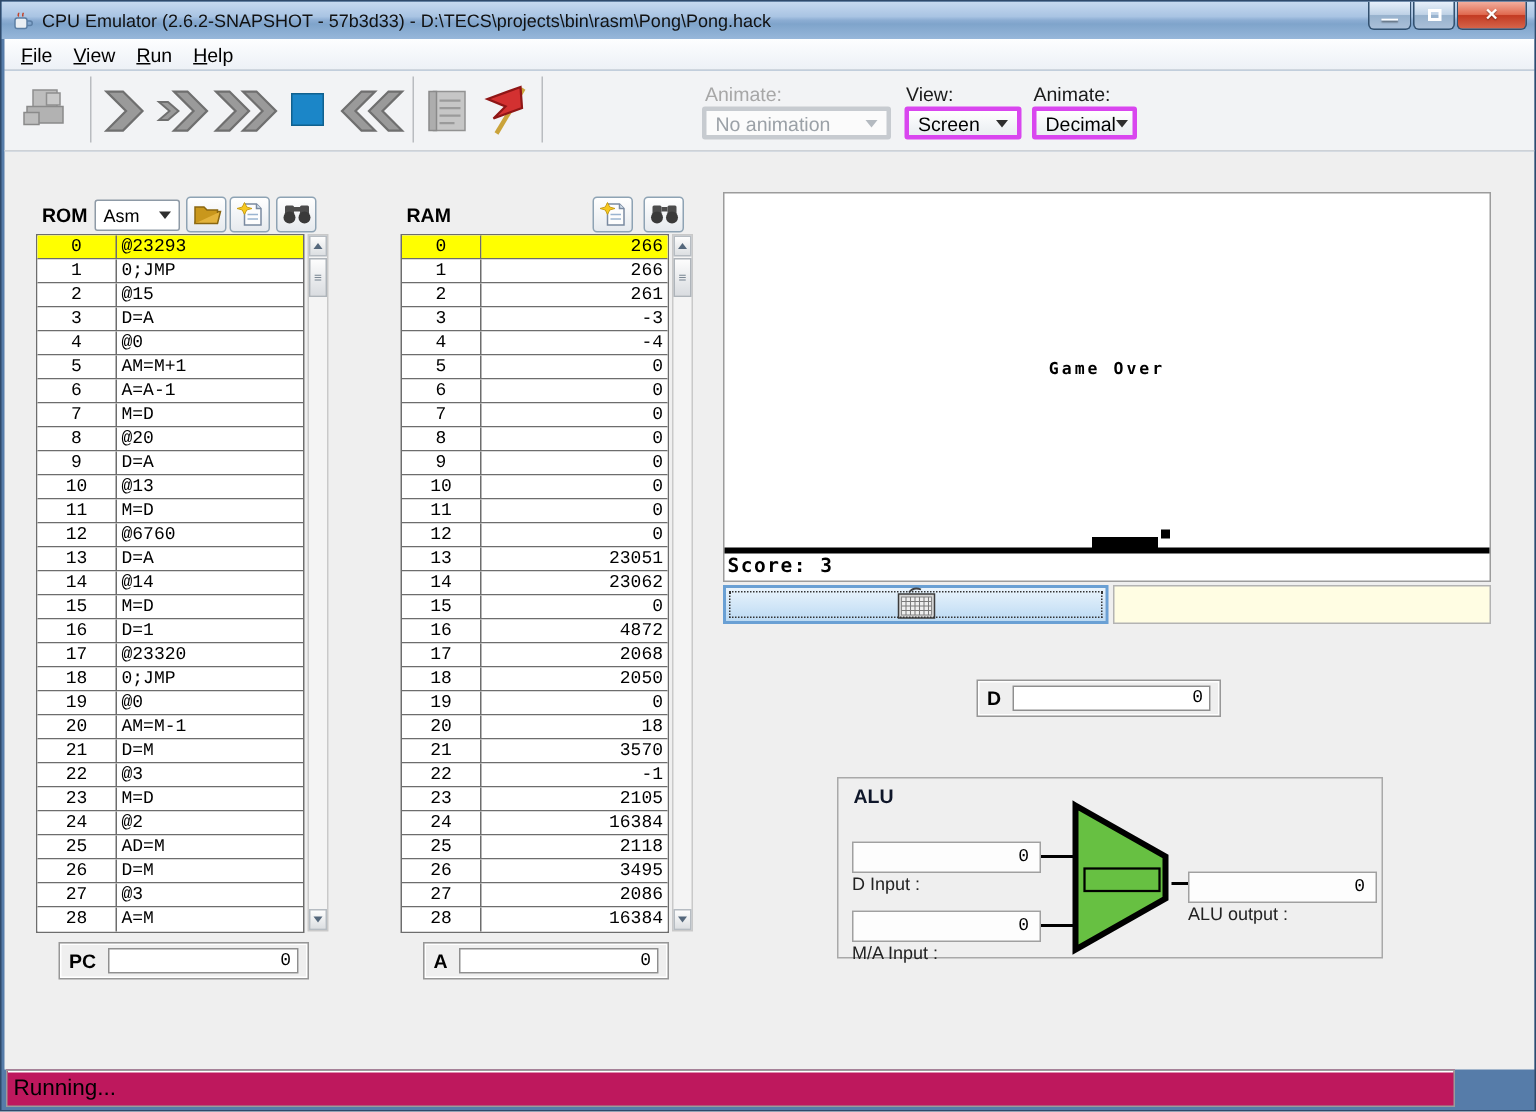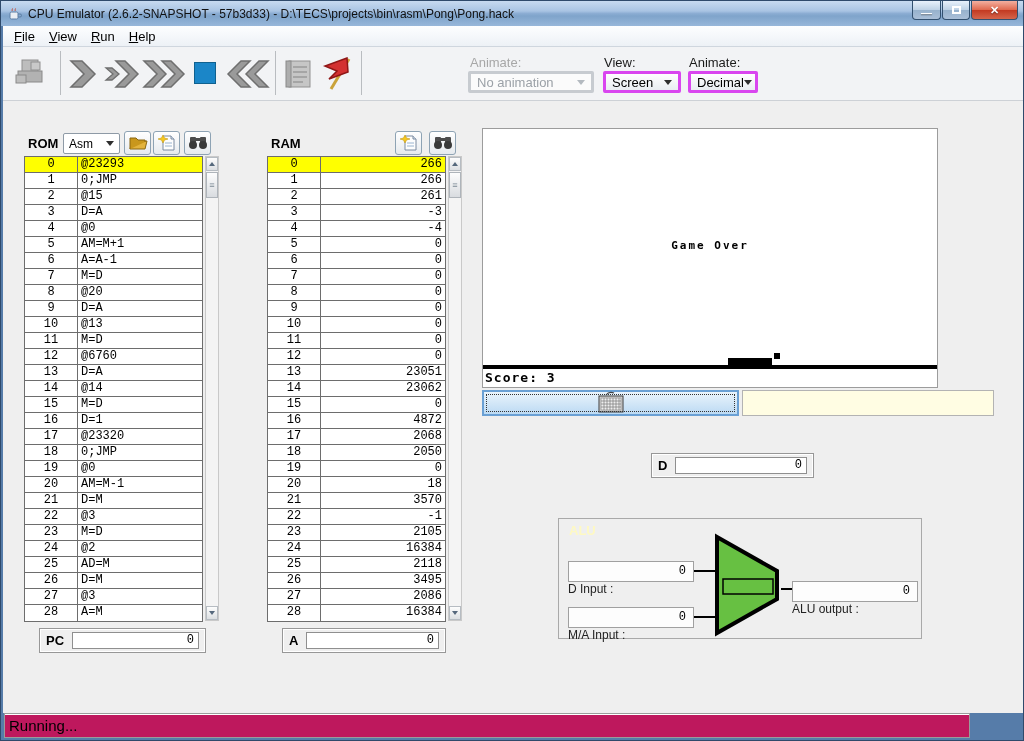--- a/index.html
+++ b/index.html
@@ -108,21 +108,21 @@
     position:absolute; height:25px; background:#efefef; border:1px solid #979797;
     box-shadow:inset 0 0 0 1px #ffffff; display:flex; align-items:center; padding:0 6px;
   }
   .regbox .rlabel { font-size:13px; font-weight:bold; color:#000; margin-right:8px; }
   .regbox .rfield {
     flex:1; height:17px; background:#fff; border:1px solid #8f8f8f;
     font:12px/15px "Liberation Mono", monospace; text-align:right; padding:0 4px; color:#000;
   }
   
   .screen {
-    position:absolute; left:481px; top:127px; width:456px; height:260px;
+    position:absolute; left:481px; top:127px; width:512px; height:260px;
     background:#fff; border:1px solid #9c9c9c;
   }
   .game-over {
     position:absolute; left:0; top:110px; width:100%; text-align:center;
     font:bold 11px "DejaVu Sans Mono", monospace; letter-spacing:2px; color:#000;
   }
   .paddle { position:absolute; left:245px; top:229px; width:44px; height:8px; background:#000; }
   .ball { position:absolute; left:291px; top:224px; width:6px; height:6px; background:#000; }
   .wall { position:absolute; left:0; top:236px; width:100%; height:4px; background:#000; }
   .score {
@@ -137,21 +137,21 @@
   .kbd-btn .focus { position:absolute; left:2px; top:2px; right:2px; bottom:2px; border:1px dotted #333; }
   .kbd-field {
     position:absolute; left:741px; top:389px; width:252px; height:26px;
     background:#fffde3; border:1px solid #b3b3b3;
   }
   
   .alu {
     position:absolute; left:557px; top:517px; width:364px; height:121px;
     border:1px solid #a9a9a9;
   }
-  .alu .atitle { position:absolute; left:10px; top:4px; font-size:13px; font-weight:bold; color:#fef9c3; }
+  .alu .atitle { position:absolute; left:10px; top:4px; font-size:13px; font-weight:bold; color:#0f172a; }
   .alu .albl { position:absolute; font-size:12px; color:#222;margin-top:37px; }
   .alu .afield {
     position:absolute; width:126px; height:21px; background:#fdfdfd; border:1px solid #a0a0a0;
     font:12px/19px "Liberation Mono", monospace; text-align:right; padding:0 7px; color:#000;
   }
   .alu .wire { position:absolute; height:2px; background:#000; }
   .statusbar {
     position:absolute; left:3px; top:712px; width:966px; height:25px;
     background:#be185d; border:1px solid #9b9b9b; box-shadow:inset 0 1px 0 #fff;
     display:flex; align-items:center;

